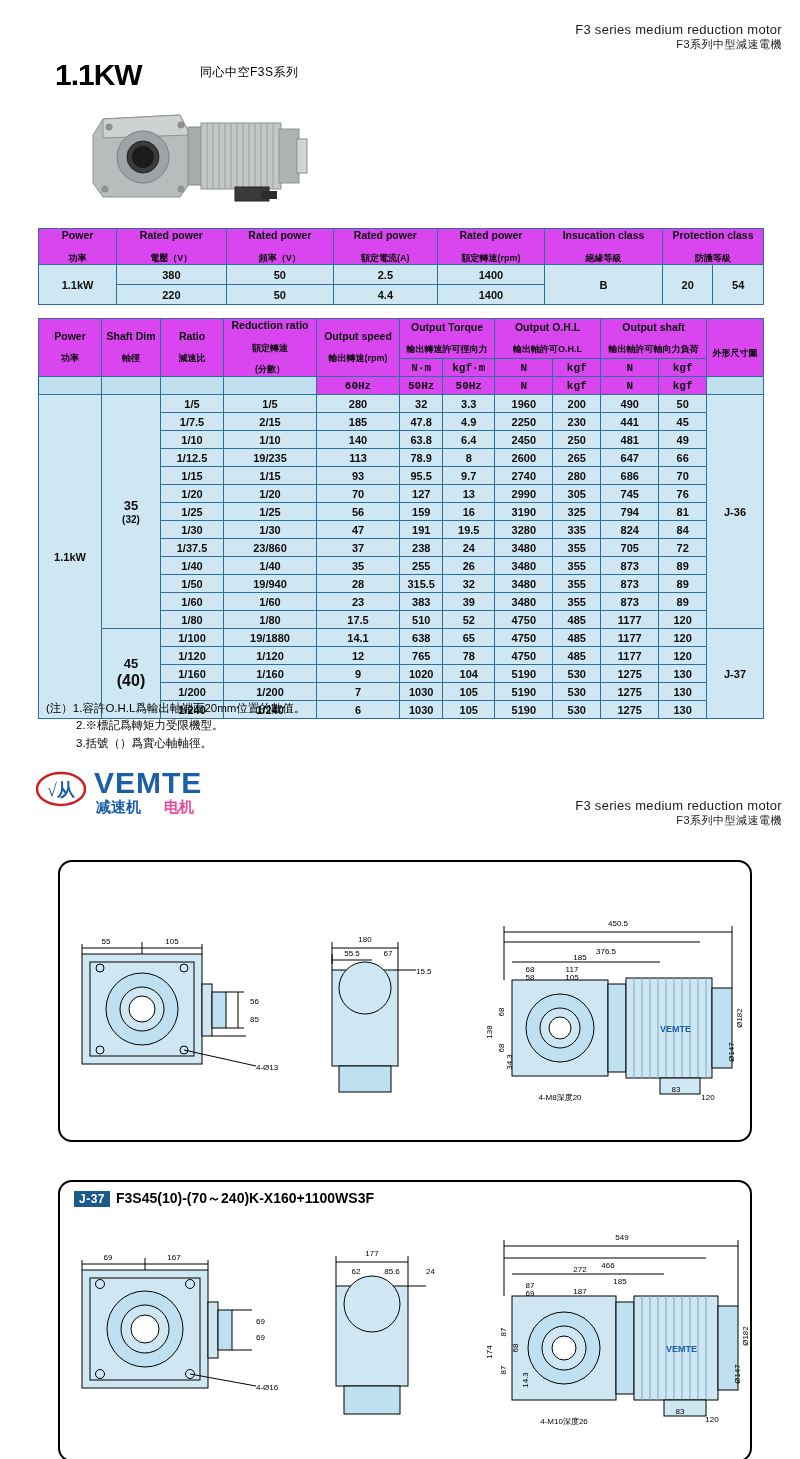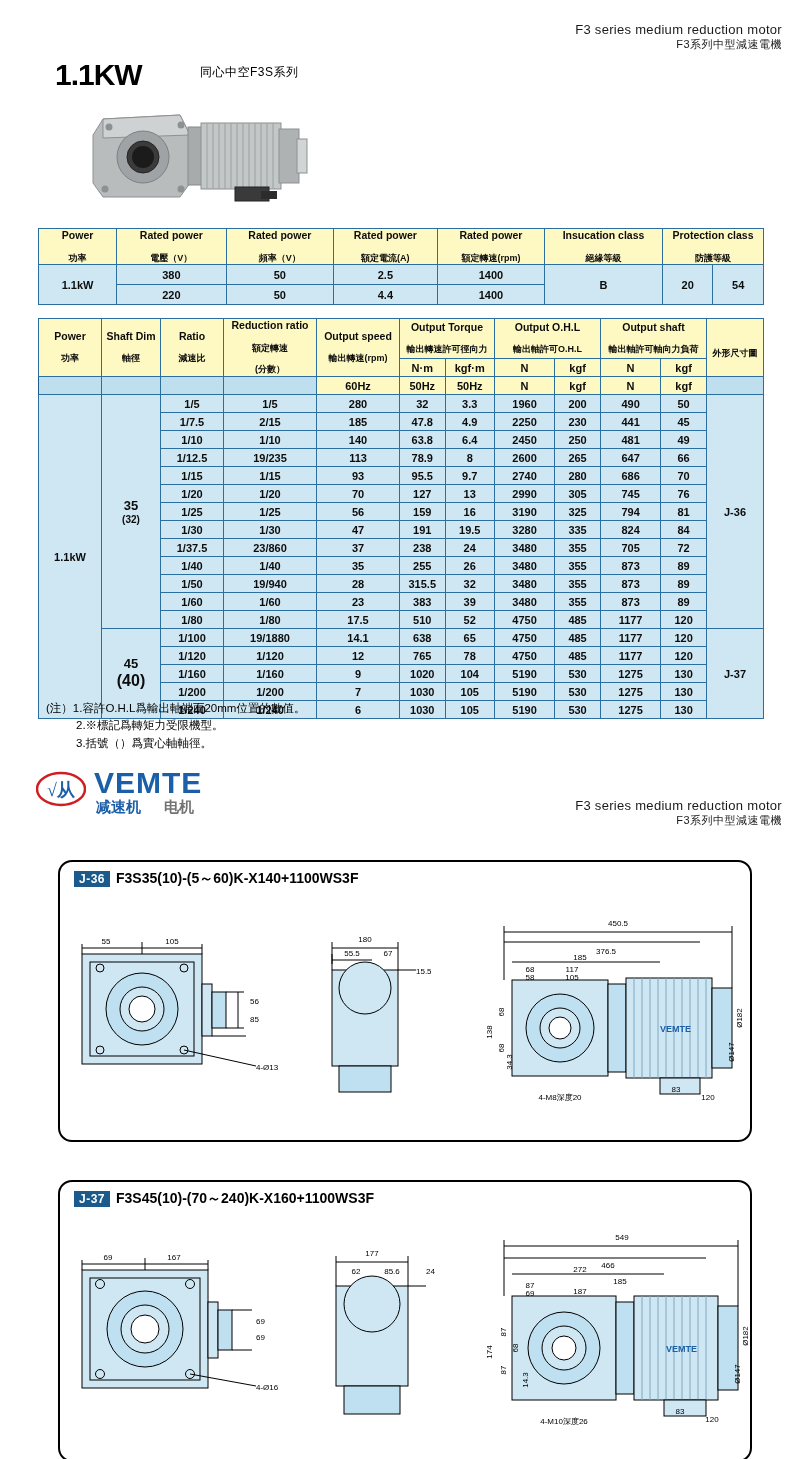--- a/index.html
+++ b/index.html
@@ -33,40 +33,40 @@
   .t1 td,.t1 th,.t2 td,.t2 th{
     border:1px solid #2a6fa0;
     text-align:center;
     font-size:11px;
     color:#0c0c0c;
     padding:0;
     background:#cfe7f3;
     font-weight:bold;
     line-height:1.15;
   }
-  .t1 .hd,.t2 .hd{background:#fef9c3;}
+  .t1 .hd,.t2 .hd{background:#d946ef;}
   .t1 td.v,.t2 td.v{background:#cfe7f3;font-weight:bold;}
-  .small{font-size:9px;font-weight:bold;}
+  .small{font-size:9px;font-weight:bold;font-family:Liberation Mono, monospace;}
   .hcell{line-height:1.1;padding:1px 0;}
   .hcell .l1{font-size:10.5px;}
   .hcell .l2{font-size:9px;margin-top:12px;}
 
   .t2 td{height:17px;}
   .t1 td{height:19px;}
 
   
   .notes{position:absolute;left:34px;top:700px;font-size:11.5px;line-height:1.5;}
   .notes div{white-space:nowrap;margin-left:12px;}
 
   
   .logo{position:absolute;left:36px;top:768px;width:300px;height:52px;}
   .logo .badge{position:absolute;left:0;top:2px;width:50px;height:38px;}
   .logo .vem{position:absolute;left:58px;top:-2px;font-size:30px;font-weight:bold;color:#1a5fa8;letter-spacing:1px;}
   .logo .cn1{position:absolute;left:60px;top:30px;font-size:15px;font-weight:bold;color:#1a5fa8;}
-  .logo .cn2{position:absolute;left:128px;top:30px;font-size:15px;font-weight:bold;color:#737373;}
+  .logo .cn2{position:absolute;left:128px;top:30px;font-size:15px;font-weight:bold;color:#ec4899;}
 
   .hdr2{position:absolute;right:18px;top:798px;text-align:right;line-height:1.25;}
   .hdr2 .en{font-size:13px;color:#1a1a1a;letter-spacing:.3px;}
   .hdr2 .cn{font-size:11px;color:#1a1a1a;letter-spacing:.5px;}
 
   
   .panel{position:absolute;left:58px;width:690px;border:2px solid #000;border-radius:14px;background:#fff;}
   .p1{top:860px;height:278px;}
   .p2{top:1180px;height:278px;}
   .ptitle{position:absolute;left:14px;top:8px;font-size:14px;font-weight:bold;white-space:nowrap;}
@@ -499,23 +499,20 @@
     <div class="cn1">减速机</div>
     <div class="cn2">电机</div>
   </div>
 
   <div class="hdr2">
     <div class="en">F3 series medium reduction motor</div>
     <div class="cn">F3系列中型減速電機</div>
   </div>
 
   <div class="panel p1">
-    <div class="ptitle">
-      <span class="ptag">J-36</span><span>F3S35(10)-(5～60)K-X140+1100WS3F</span>
-    </div>
     <div class="pbody">
       <svg width="690" height="246" viewBox="0 0 690 246">
         <g stroke="#000" fill="none" stroke-width="1" font-family="Liberation Sans, sans-serif" font-size="8">
 
           <rect x="22" y="62" width="120" height="110" fill="#cfe7f3"></rect>
           <rect x="30" y="70" width="104" height="94" fill="#cfe7f3"></rect>
           <circle cx="82" cy="117" r="36" fill="#bfe0f0"></circle>
           <circle cx="82" cy="117" r="22" fill="#cfe7f3"></circle>
           <circle cx="82" cy="117" r="13" fill="#fff"></circle>
           <circle cx="40" cy="76" r="4"></circle>

